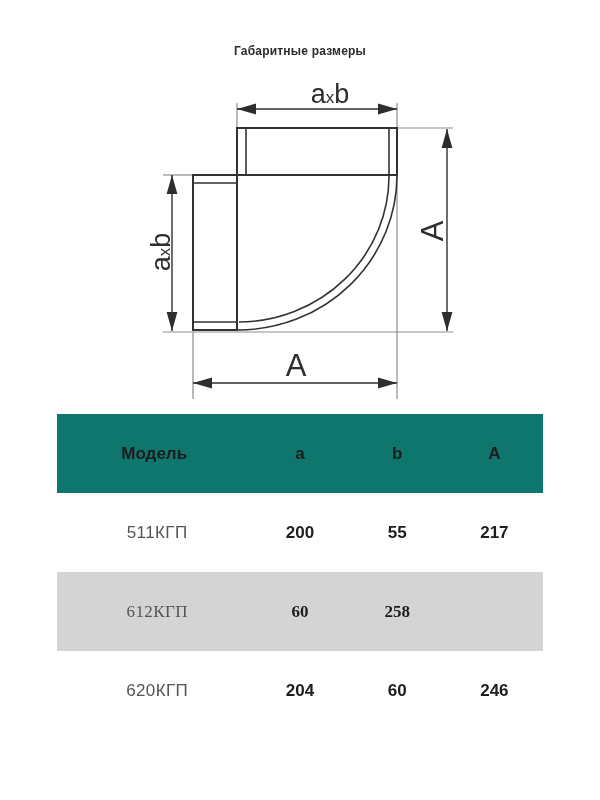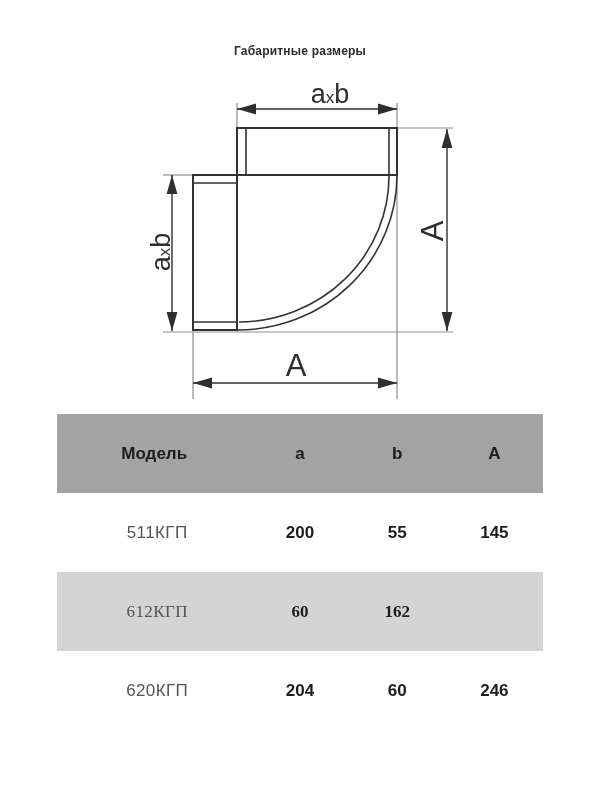--- a/index.html
+++ b/index.html
@@ -46,21 +46,21 @@
     left: 57px;
     top: 414px;
     width: 486px;
   }
   .t-row {
     display: flex;
     align-items: center;
     height: 79px;
     width: 100%;
   }
-  .t-row.header { background: #a3a3a3; }
+  .t-row.header { background: #0f766e; }
   .t-row.alt { background: #d4d4d4; font-family: Liberation Serif, serif; }
   .t-cell {
     text-align: center;
     font-size: 17px;
     color: #1d1d1d;
   }
   .t-cell.c-model { width: 40%; }
   .t-cell.c-num { width: 20%; }
   .t-row.header .t-cell { font-weight: bold; color: #1c1c1c; }
   .t-row.body .t-cell.c-model {
@@ -136,27 +136,27 @@
       <div class="t-cell c-model">Модель</div>
       <div class="t-cell c-num">a</div>
       <div class="t-cell c-num">b</div>
       <div class="t-cell c-num">A</div>
     </div>
 
     <div class="t-row body">
       <div class="t-cell c-model">511КГП</div>
       <div class="t-cell c-num">200</div>
       <div class="t-cell c-num">55</div>
-      <div class="t-cell c-num">145</div>
+      <div class="t-cell c-num">217</div>
     </div>
 
     <div class="t-row body alt">
       <div class="t-cell c-model">612КГП</div>
       <div class="t-cell c-num">60</div>
-      <div class="t-cell c-num">162</div>
+      <div class="t-cell c-num">258</div>
     </div>
 
     <div class="t-row body">
       <div class="t-cell c-model">620КГП</div>
       <div class="t-cell c-num">204</div>
       <div class="t-cell c-num">60</div>
       <div class="t-cell c-num">246</div>
     </div>
 
   </div>

